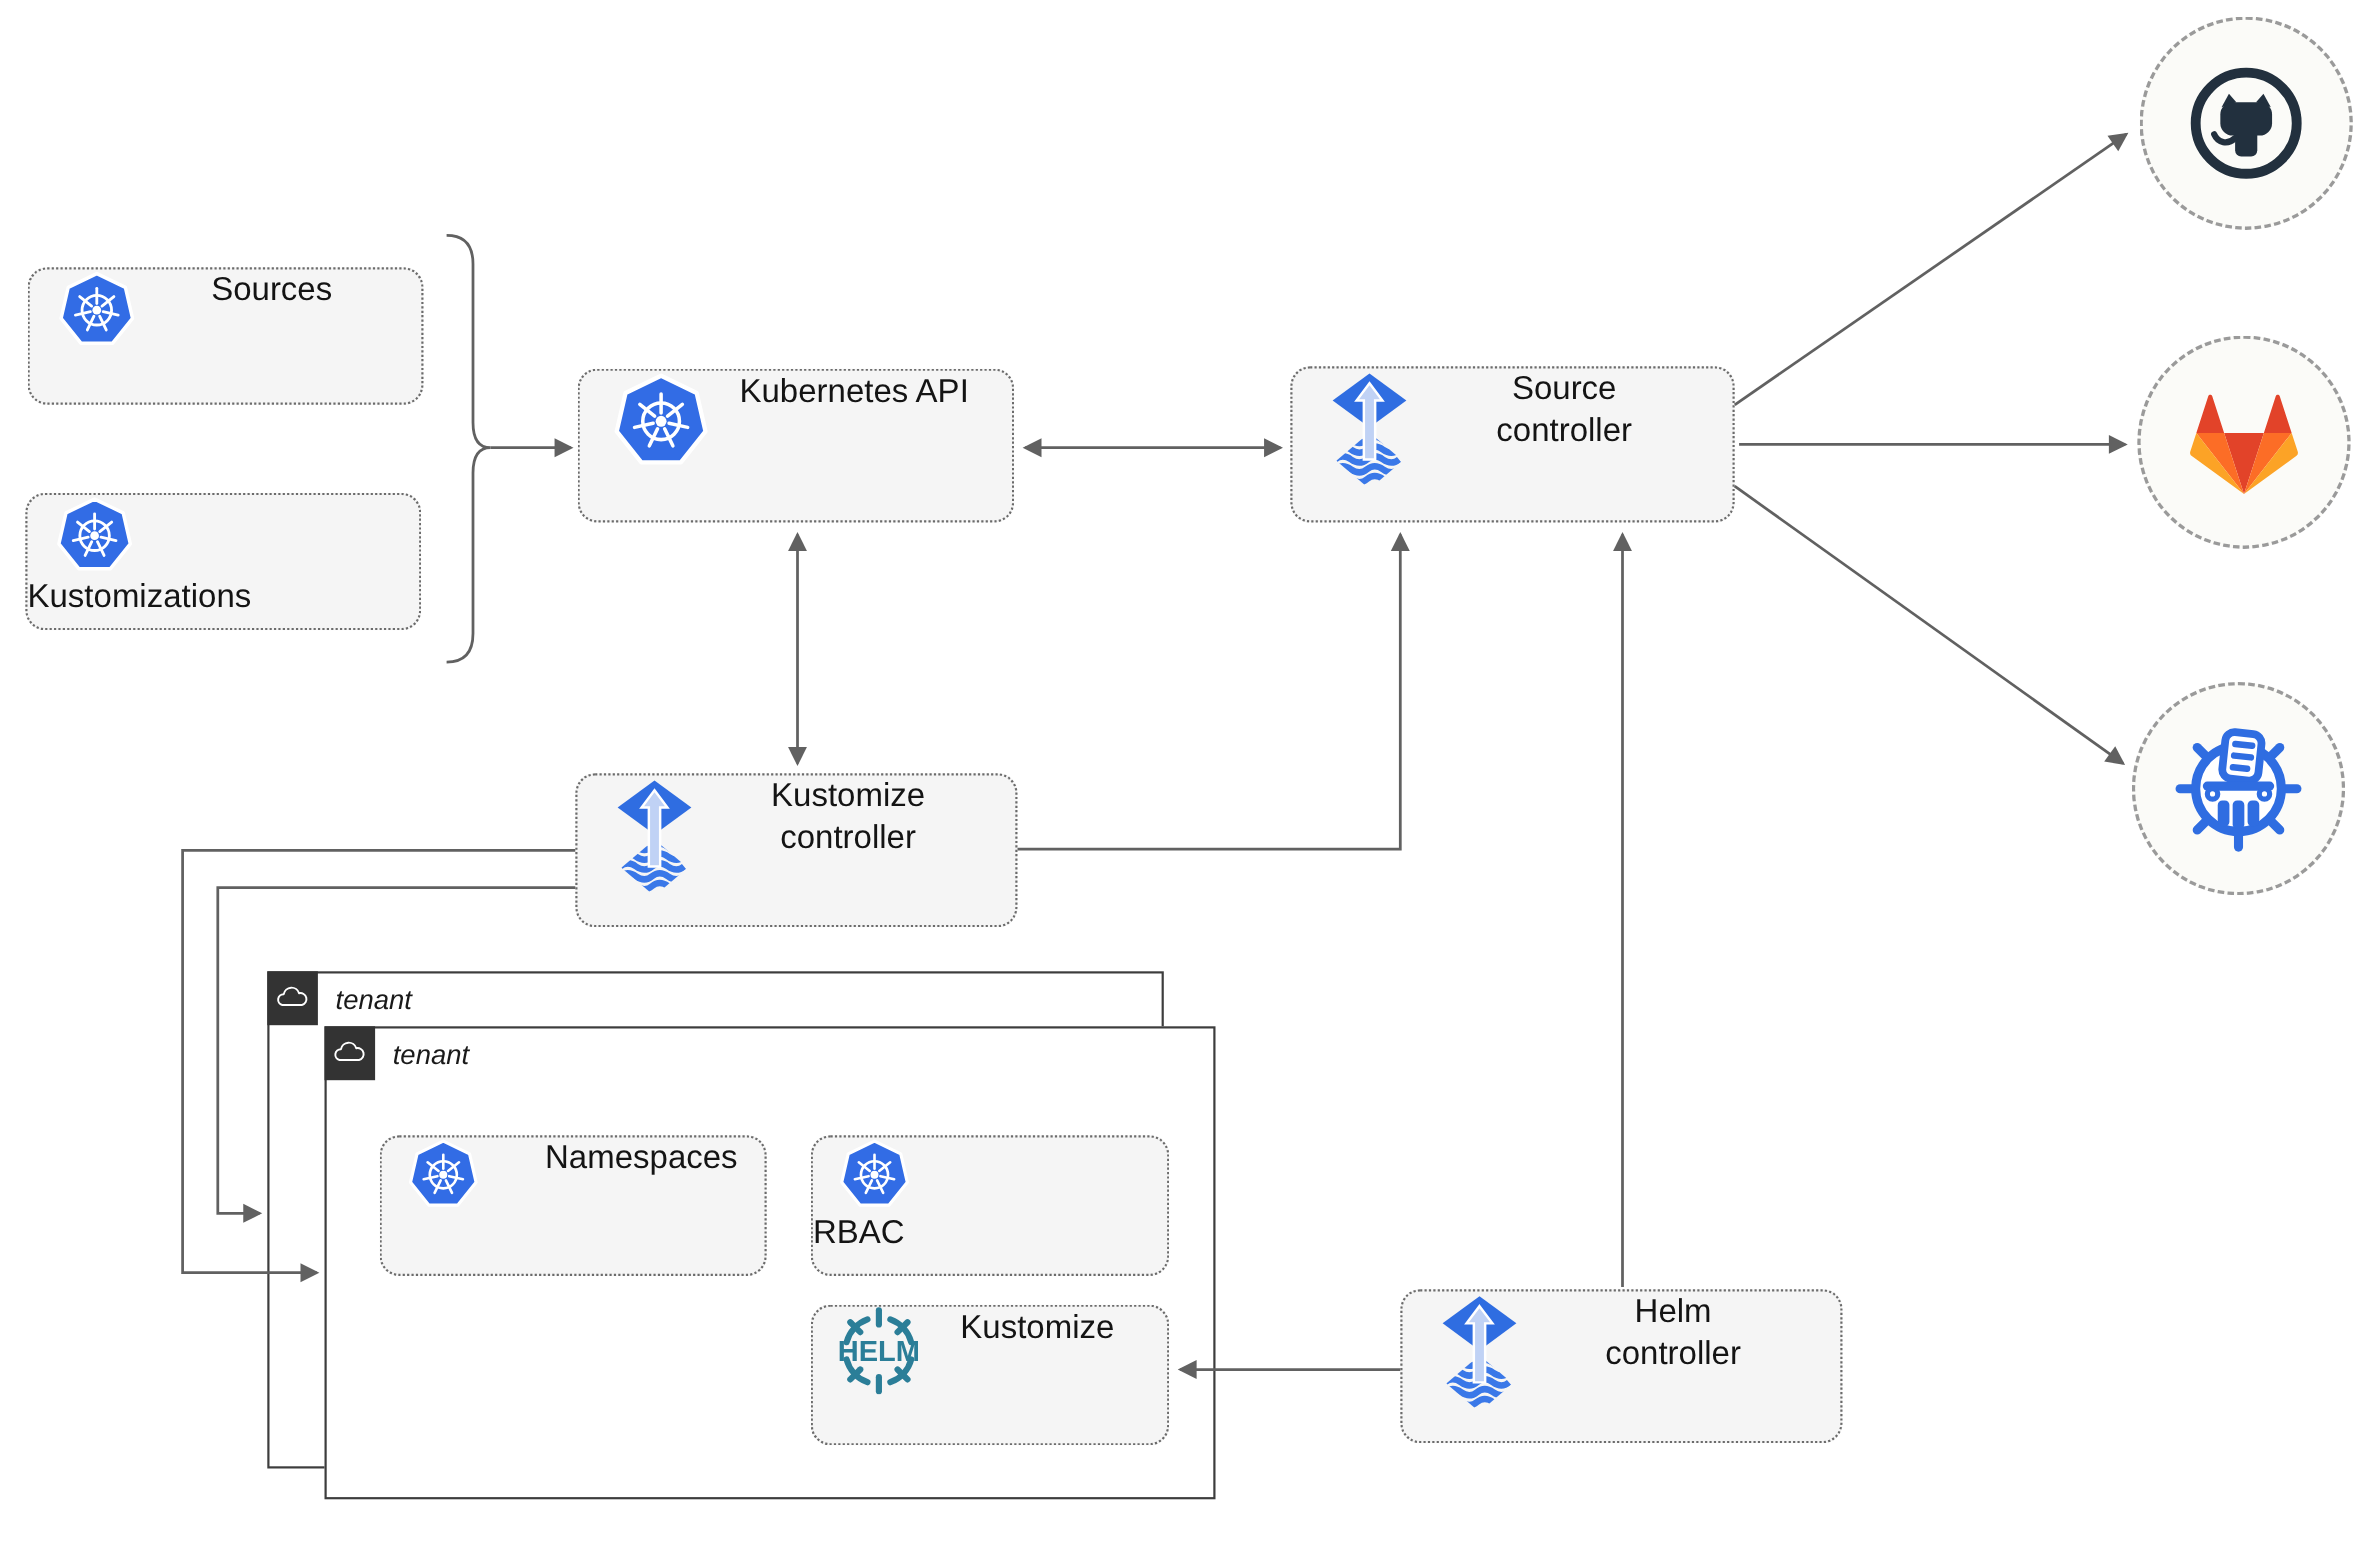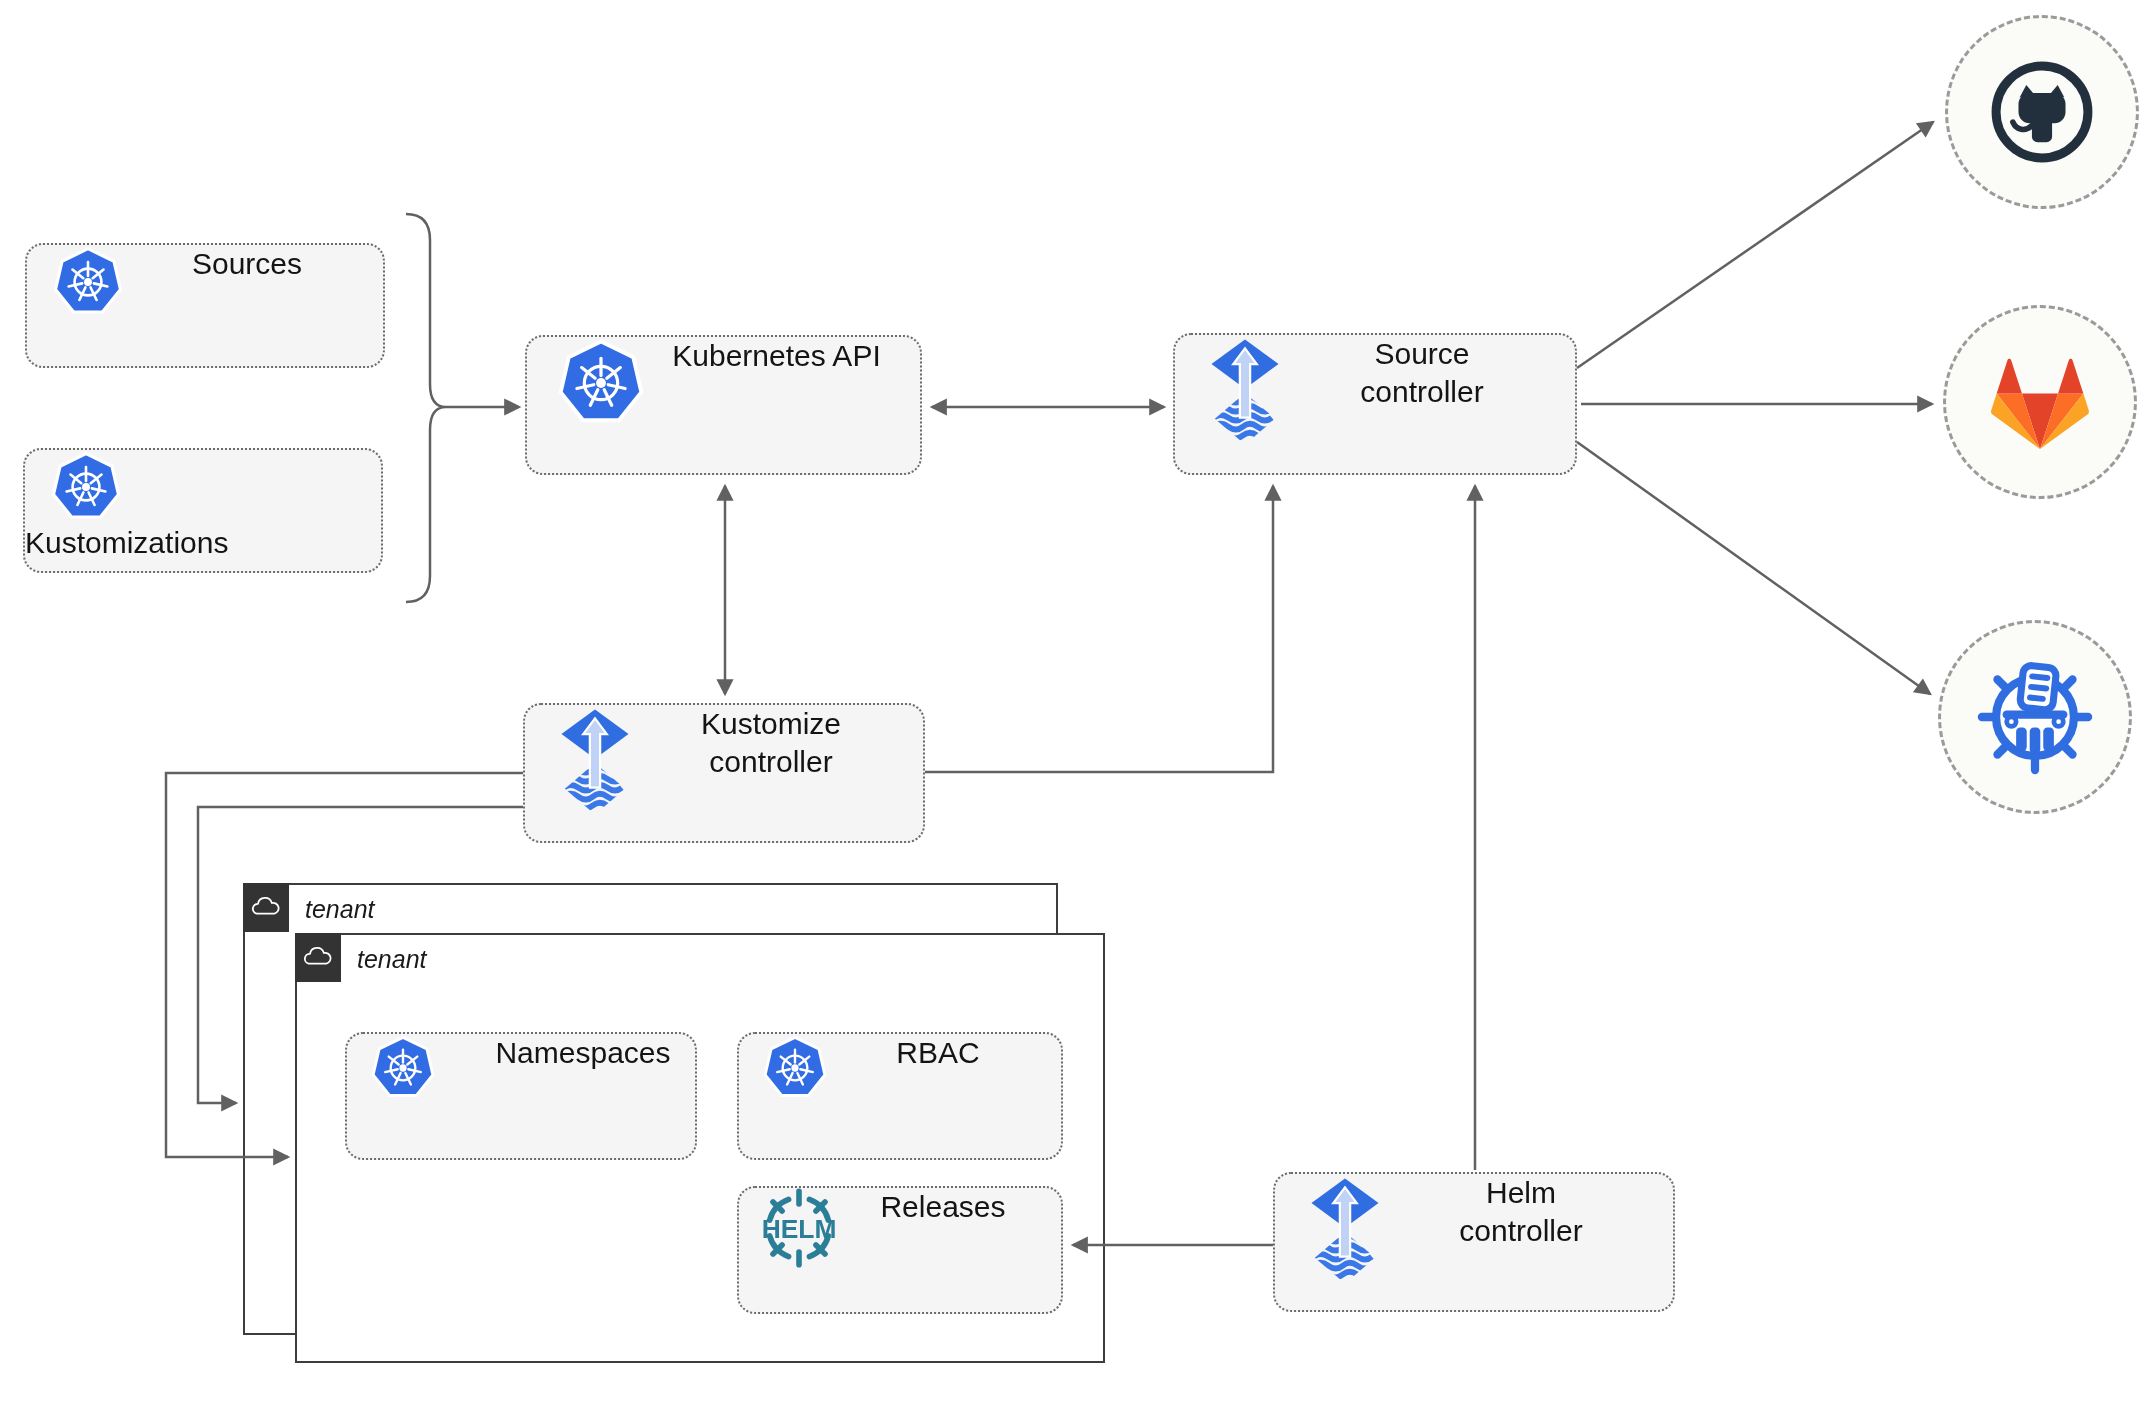--- a/index.html
+++ b/index.html
@@ -210,37 +210,37 @@
 
   <div class="node z-node" style="left:345px;top:1032px;width:352px;height:128px;gap:48px;">
     <span class="ic" style="margin-left:22px;">
       <svg width="68" height="68">
           <use href="#k8s"></use>
         </svg>
       </span>
     <span class="lbl">Namespaces</span>
   </div>
 
-  <div class="node z-node" style="left:737px;top:1032px;width:326px;height:128px;">
+  <div class="node z-node" style="left:737px;top:1032px;width:326px;height:128px;flex-direction:column;">
     <span class="ic" style="margin-left:22px;">
       <svg width="68" height="68">
           <use href="#k8s"></use>
         </svg>
       </span>
     <span class="lbl">RBAC</span>
   </div>
 
 
   <div class="node z-node" style="left:737px;top:1186px;width:326px;height:128px;">
     <span class="ic" style="margin-left:20px;">
       <svg width="80" height="80">
           <use href="#helmmark"></use>
         </svg>
       </span>
-    <span class="lbl">Releases</span>
+    <span class="lbl">Kustomize</span>
   </div>
 
   <div class="ext z-node" style="left:1945px;top:15px;width:194px;height:194px;">
     <svg width="112" height="112">
         <use href="#github"></use>
       </svg>
   </div>
   <div class="ext z-node" style="left:1943px;top:305px;width:194px;height:194px;">
     <svg width="104" height="104">
         <use href="#gitlab"></use>

